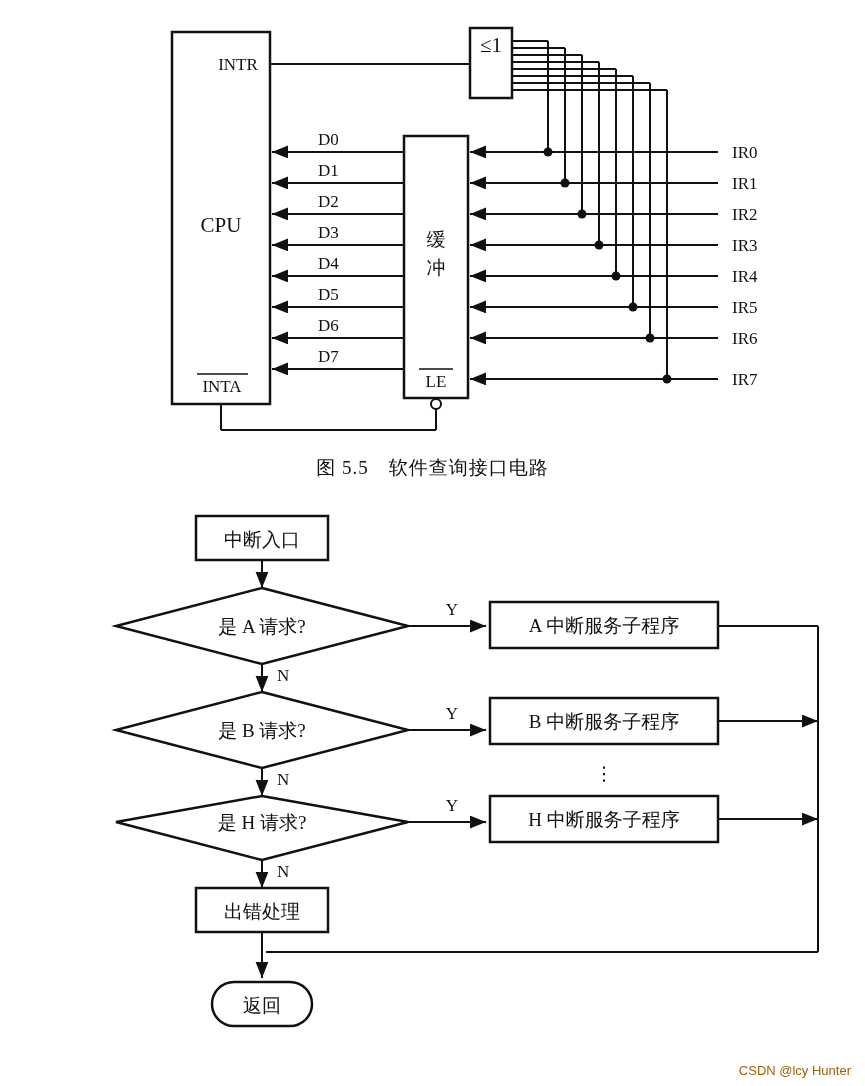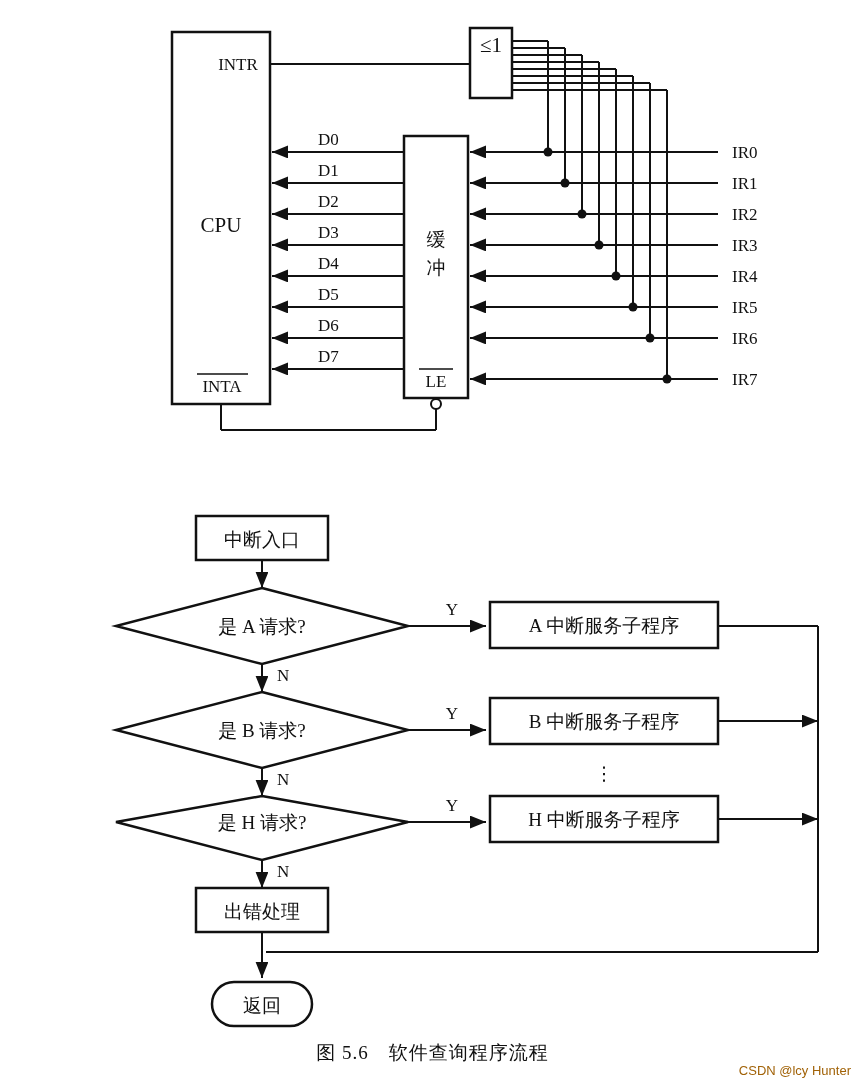--- a/index.html
+++ b/index.html
@@ -215,15 +215,15 @@
       <g>
         <line x1="718" y1="626" x2="818" y2="626" stroke="#111" stroke-width="2"></line>
         <line x1="818" y1="626" x2="818" y2="952" stroke="#111" stroke-width="2"></line>
         <line x1="818" y1="952" x2="266" y2="952" stroke="#111" stroke-width="2"></line>
         <line x1="718" y1="721" x2="818" y2="721" stroke="#111" stroke-width="2" marker-end="url(#arr)"></line>
         <line x1="718" y1="819" x2="818" y2="819" stroke="#111" stroke-width="2" marker-end="url(#arr)"></line>
       </g>
     </g>
   </svg>
 
-  <div class="cap" id="cap56">图 5.6　软件查询程序流程</div>
+  <div class="cap" id="cap55">图 5.5　软件查询接口电路</div>
   <div class="watermark">CSDN @lcy Hunter</div>
 </div>
 
 </body></html>

